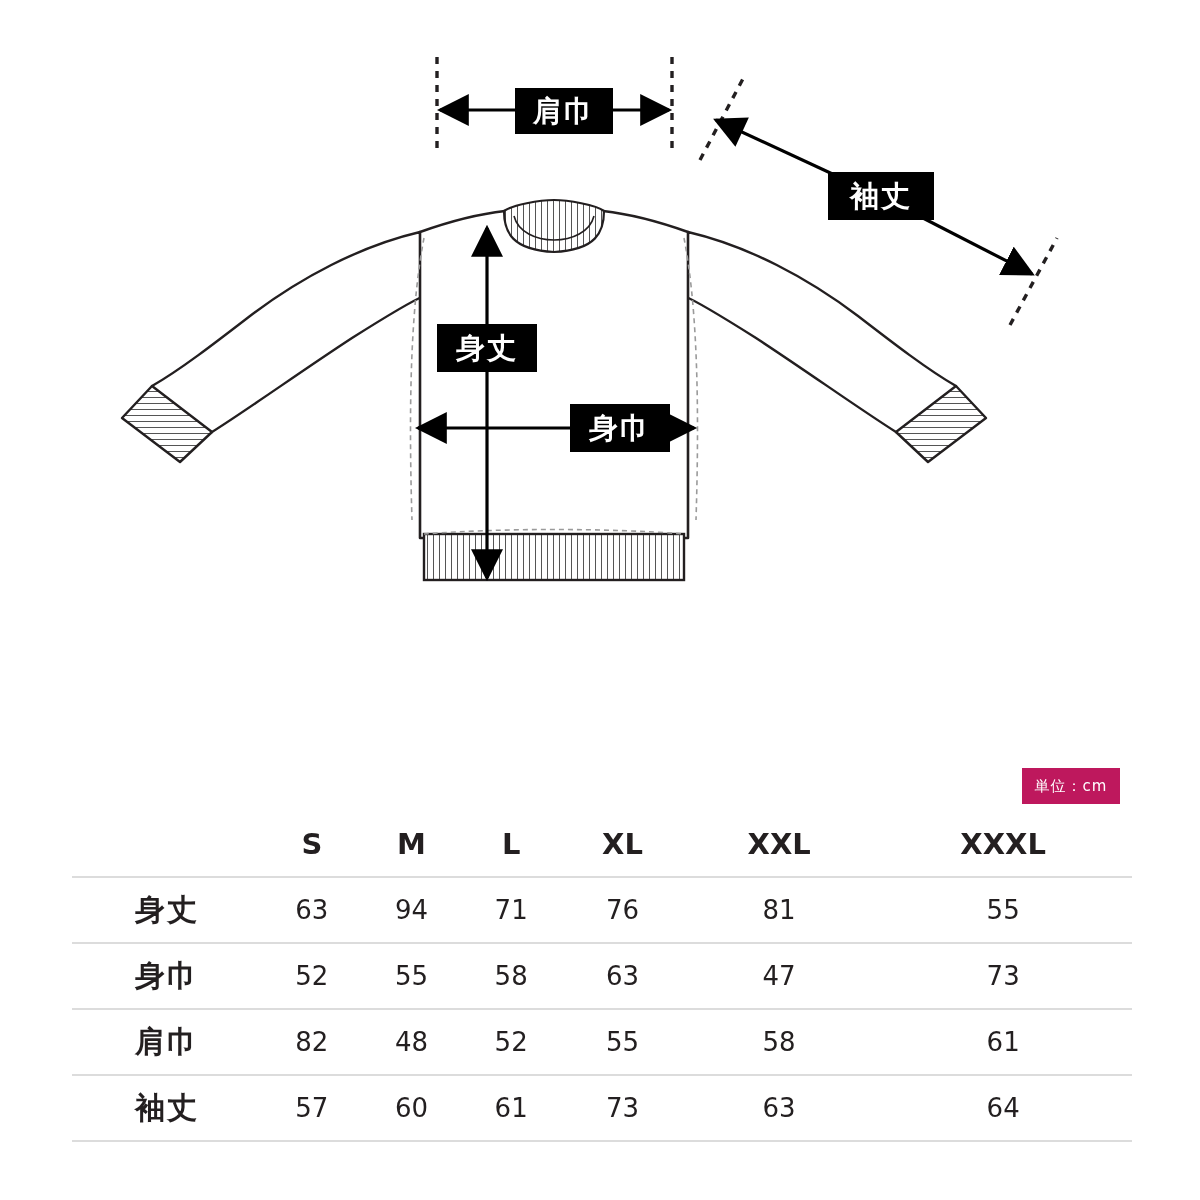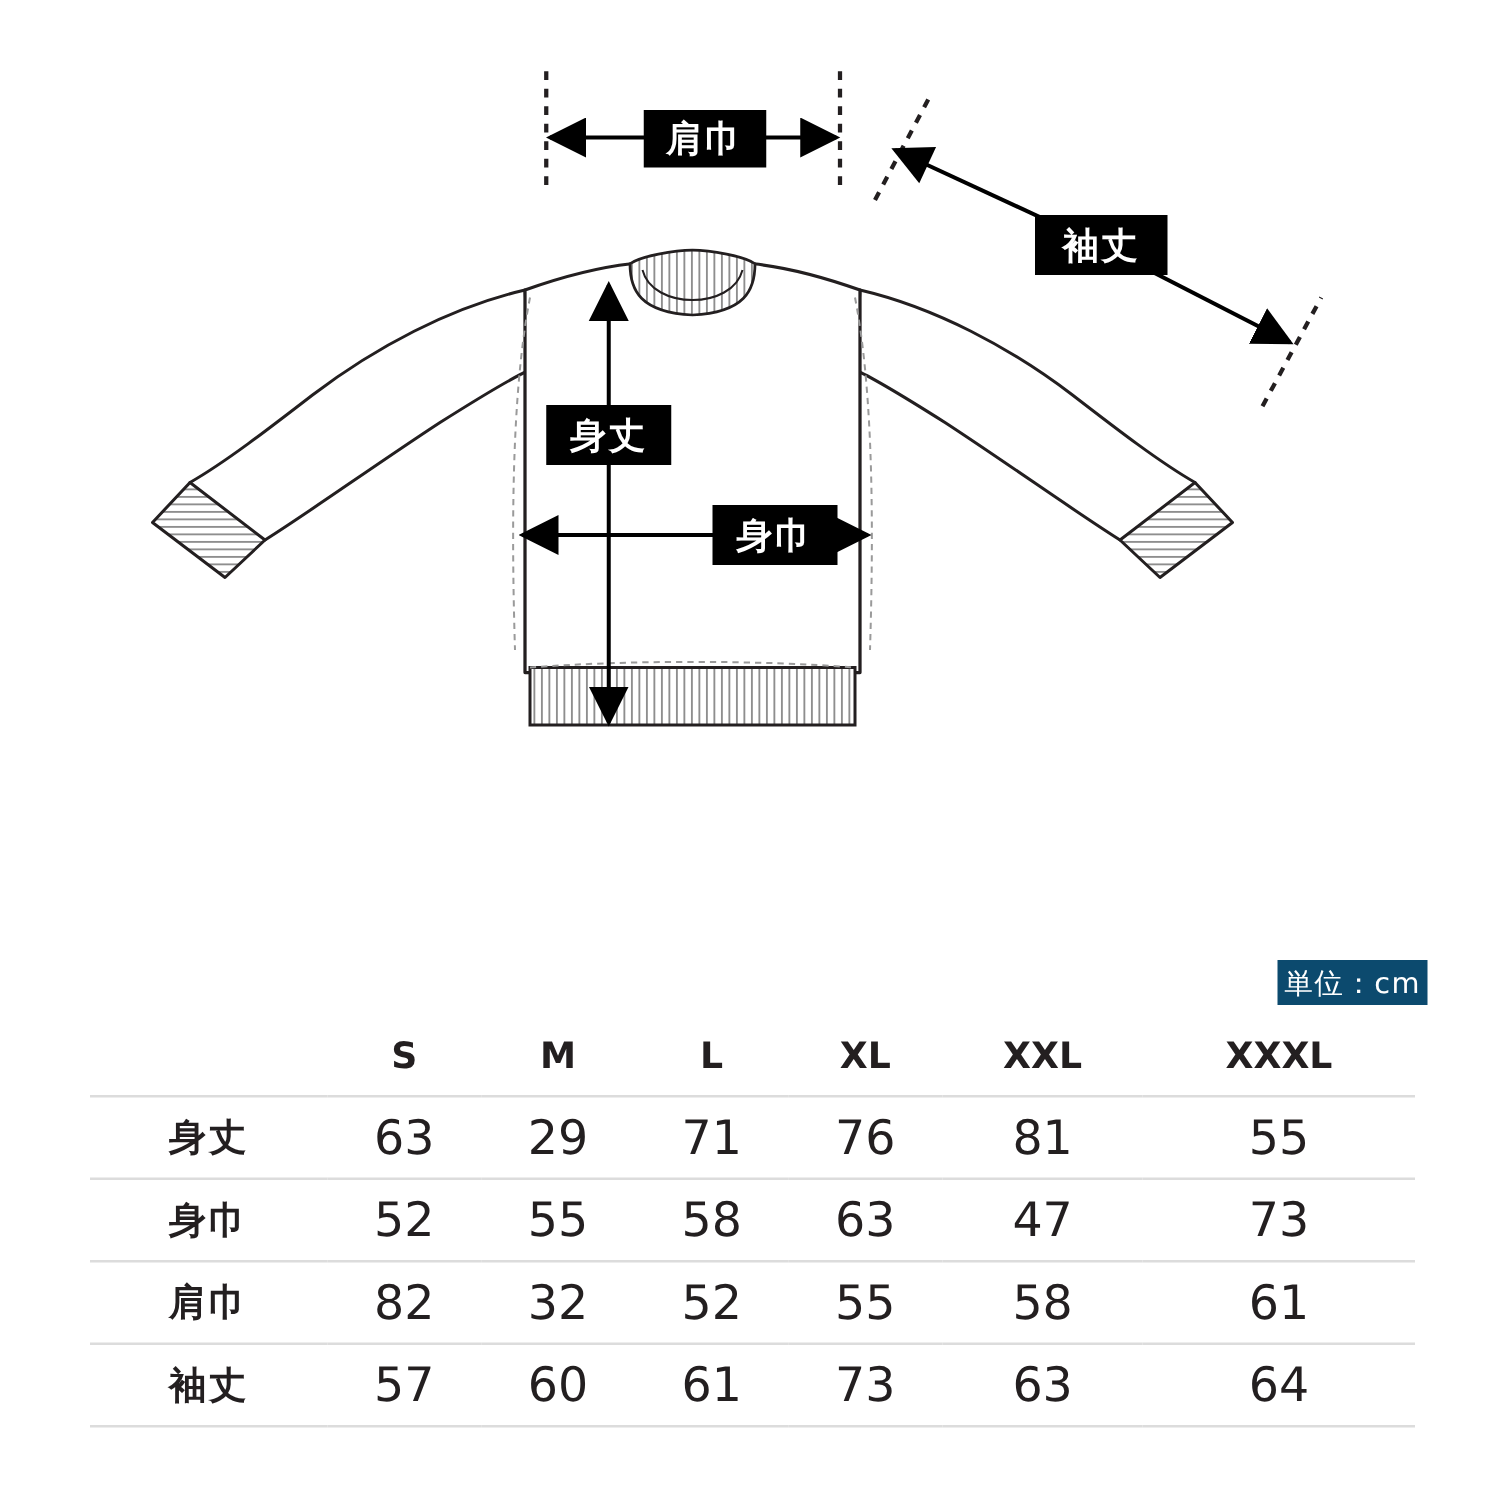--- a/index.html
+++ b/index.html
@@ -41,25 +41,25 @@
   }
   #label-kata   { left: 515px; top: 88px;  width: 98px;  height: 46px; font-size: 29px; }
   #label-sode   { left: 828px; top: 172px; width: 106px; height: 48px; font-size: 29px; }
   #label-mitake { left: 437px; top: 324px; width: 100px; height: 48px; font-size: 29px; }
   #label-mihaba { left: 570px; top: 404px; width: 100px; height: 48px; font-size: 29px; }
 
   .unit-box {
     position: absolute;
     left: 1022px;
     top: 768px;
-    width: 120px;
+    width: 98px;
     height: 36px;
-    background: #0c4a6e;
+    background: #be185d;
     color: #ffffff;
-    font-size: 23px;
+    font-size: 15px;
     font-family: "DejaVu Sans", "Liberation Sans", sans-serif;
     display: flex;
     align-items: center;
     justify-content: center;
     letter-spacing: 1px;
   }
 
   .size-table {
     position: absolute;
     left: 72px;
@@ -67,21 +67,21 @@
     width: 1060px;
     border-collapse: collapse;
     font-family: "DejaVu Sans", "Liberation Sans", sans-serif;
   }
   .size-table th,
   .size-table td {
     text-align: center;
     font-weight: 400;
     padding: 0;
     height: 64px;
-    font-size: 38px;
+    font-size: 26px;
     color: #231f20;
   }
   .size-table thead th {
     font-weight: 700;
     font-size: 29px;
     border-bottom: 2px solid #dcdcdc;
   }
   .size-table tbody tr {
     border-bottom: 2px solid #dcdcdc;
   }
@@ -206,39 +206,39 @@
       <th>L</th>
       <th>XL</th>
       <th>XXL</th>
       <th>XXXL</th>
     </tr>
   </thead>
   <tbody>
     <tr>
       <th>身丈</th>
       <td>63</td>
-      <td>29</td>
+      <td>94</td>
       <td>71</td>
       <td>76</td>
       <td>81</td>
       <td>55</td>
     </tr>
     <tr>
       <th>身巾</th>
       <td>52</td>
       <td>55</td>
       <td>58</td>
       <td>63</td>
       <td>47</td>
       <td>73</td>
     </tr>
     <tr>
       <th>肩巾</th>
       <td>82</td>
-      <td>32</td>
+      <td>48</td>
       <td>52</td>
       <td>55</td>
       <td>58</td>
       <td>61</td>
     </tr>
     <tr>
       <th>袖丈</th>
       <td>57</td>
       <td>60</td>
       <td>61</td>

